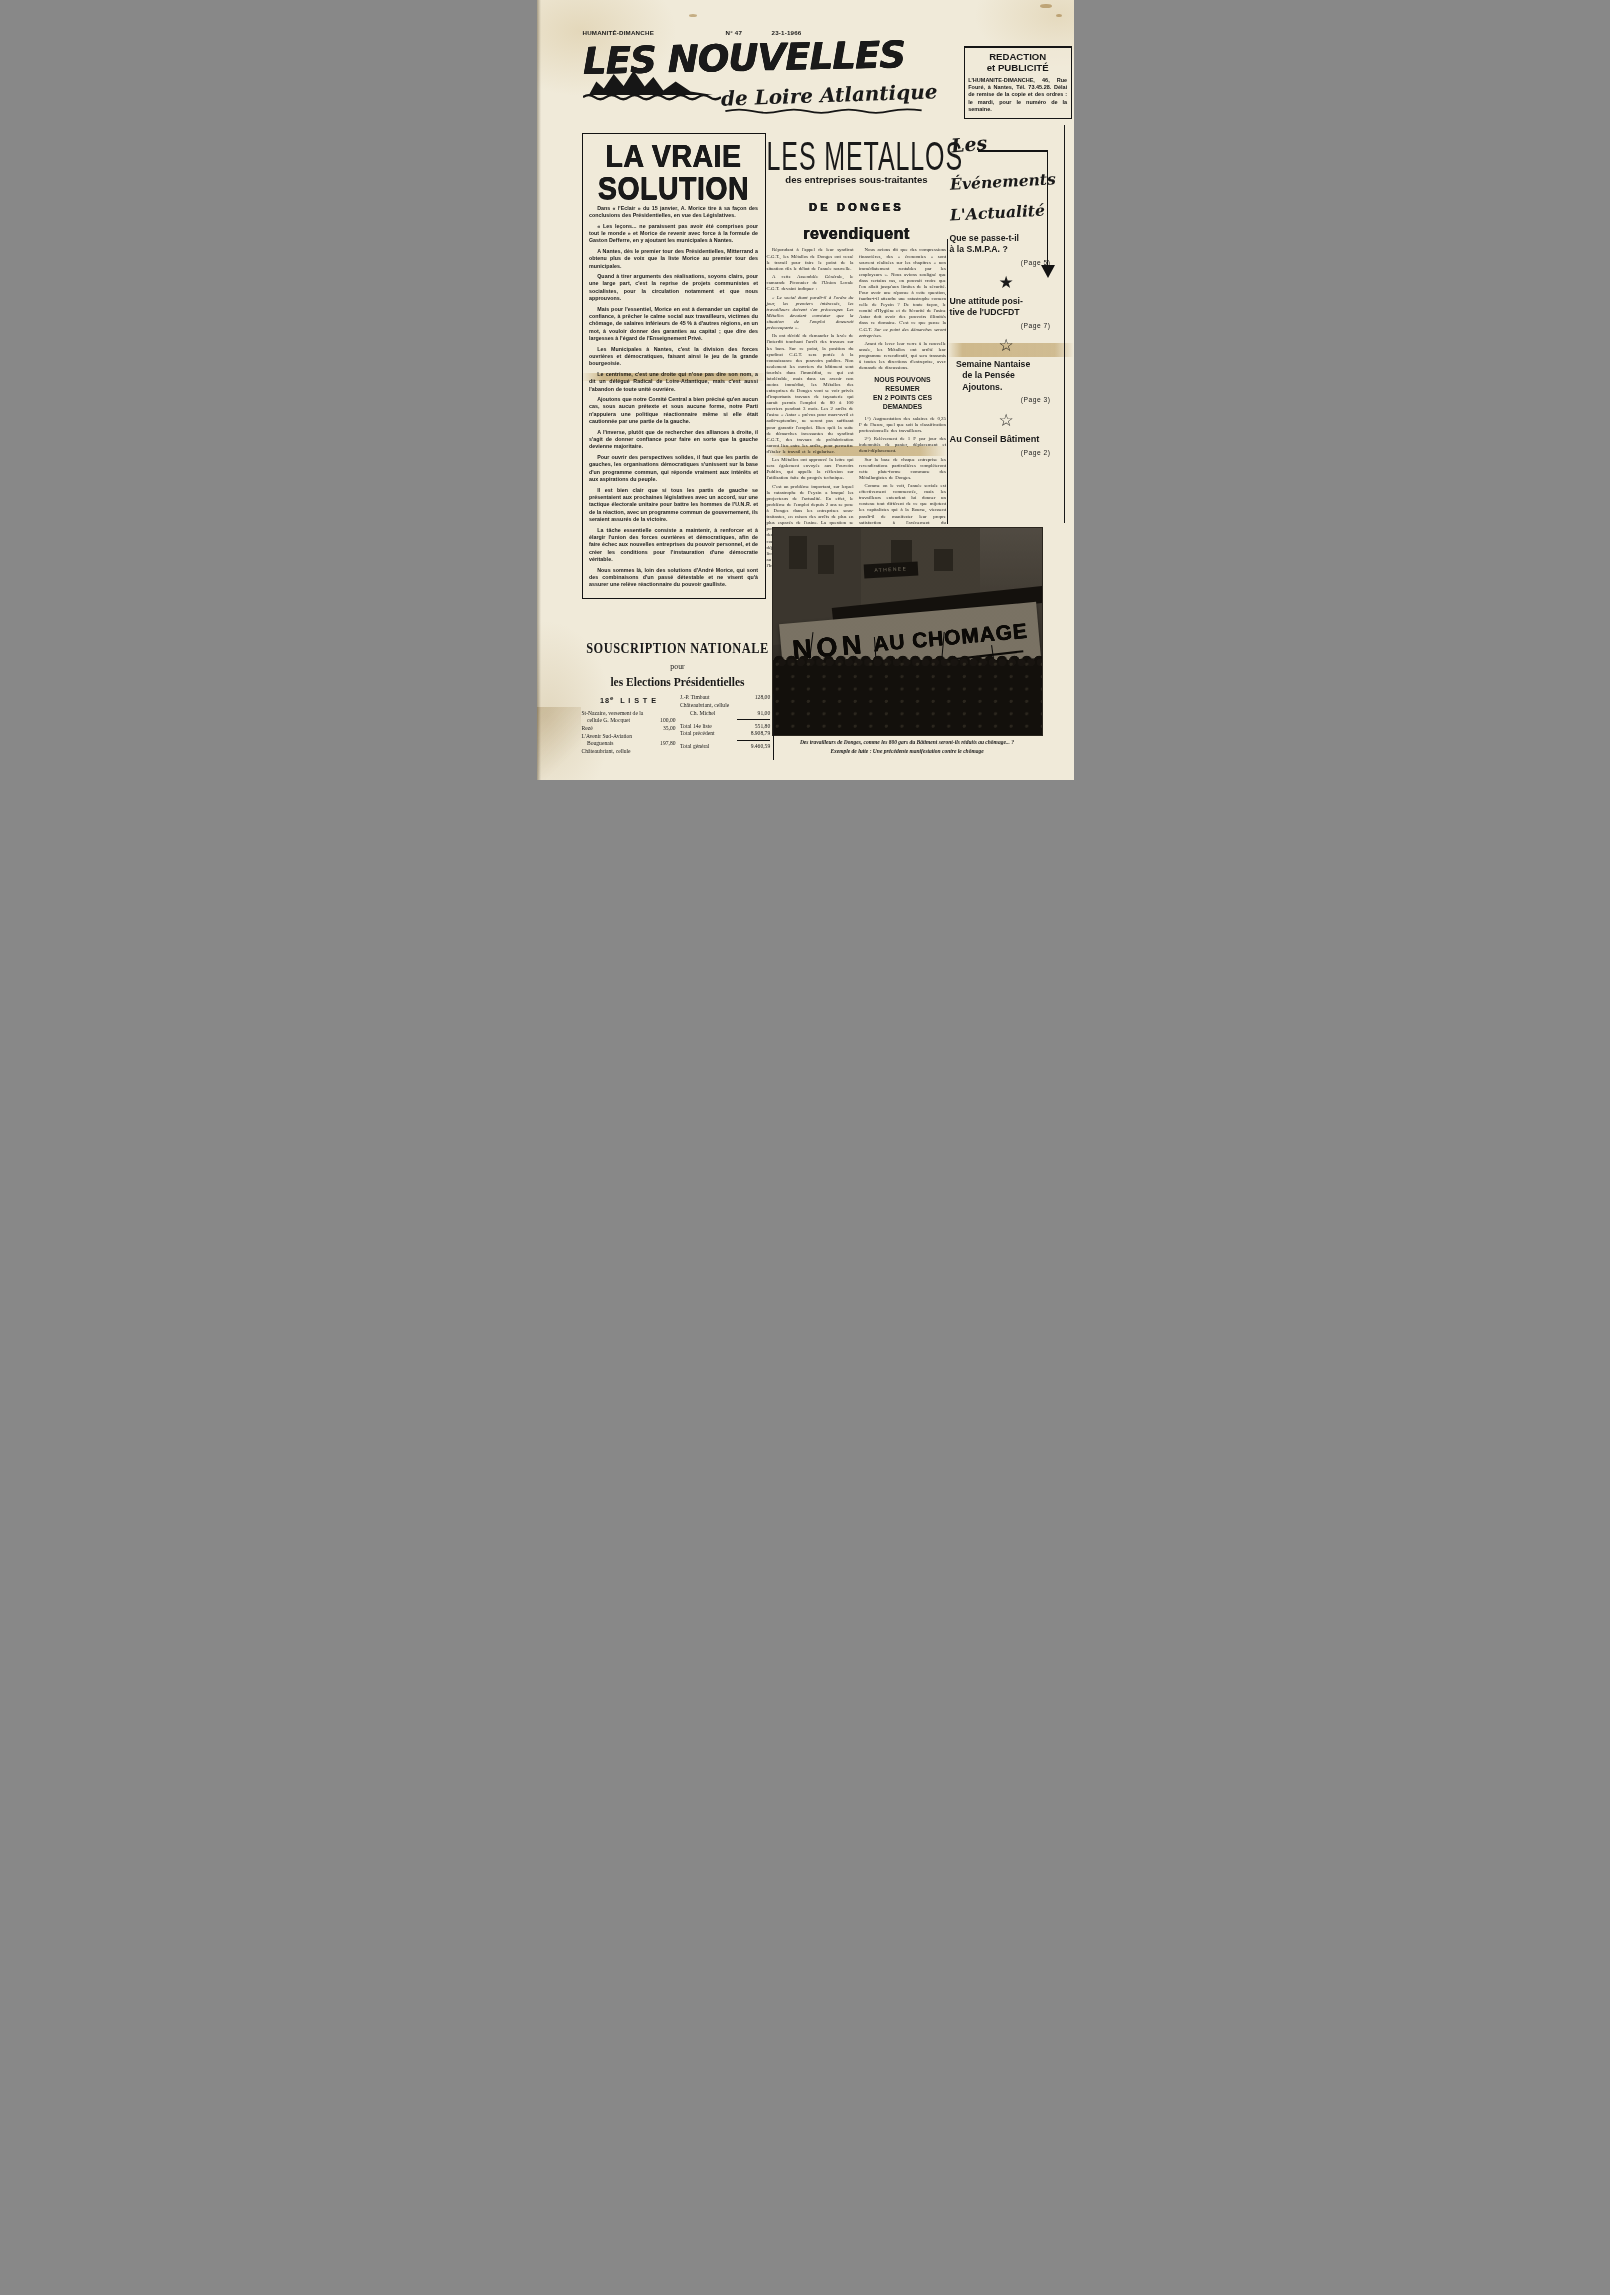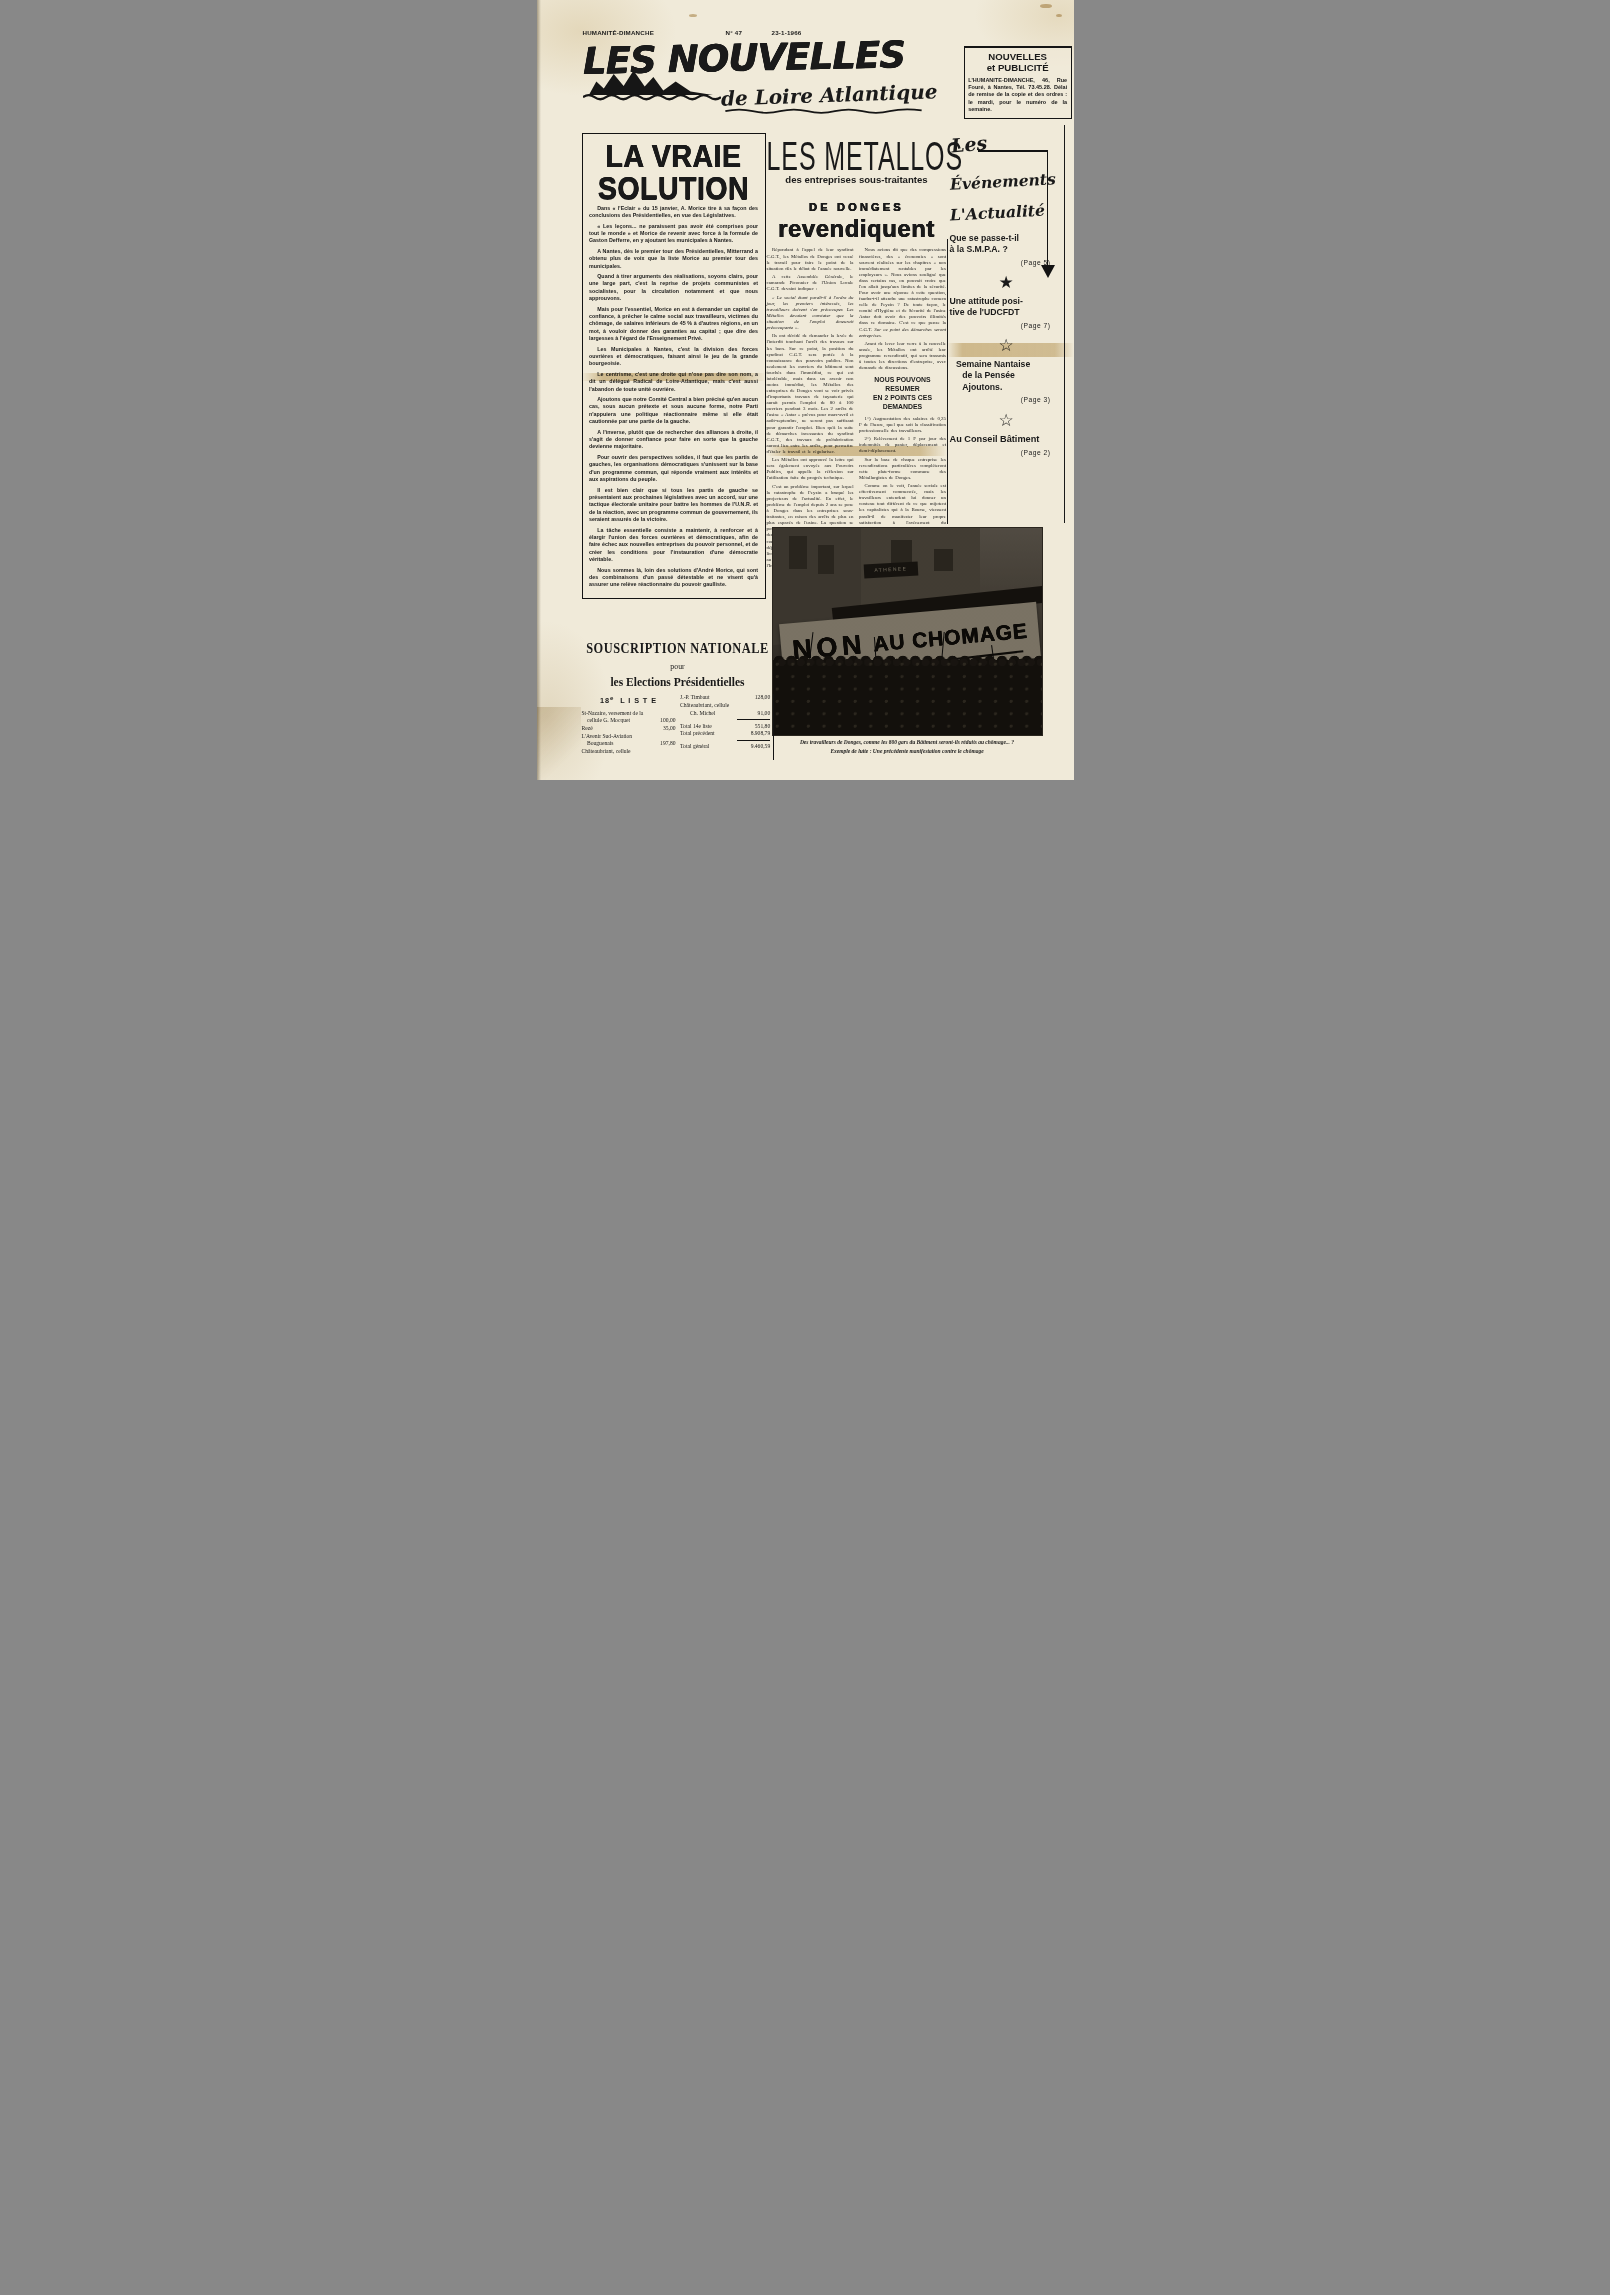--- a/index.html
+++ b/index.html
@@ -46,21 +46,21 @@
   .lead-body{margin-top:7.3px;}
   .lead-body p{font-size:5.3px; font-weight:bold; line-height:1.4; text-align:justify; text-indent:8.3px; margin:0 0 3px; letter-spacing:0.05px;}
 
   
   .midcol{position:absolute; left:230px; top:133px; width:180px;}
   .met-head{text-align:center;}
   .met-title{display:inline-block; font-size:25px; font-weight:normal; letter-spacing:0.9px; white-space:nowrap;
     transform:scaleY(1.62); transform-origin:top; height:40px;}
   .met-sub1{font-size:9.6px; font-weight:bold; margin-top:0.9px;}
   .met-sub2{font-size:11px; font-weight:bold; letter-spacing:3.2px; margin-top:16px;}
-  .met-sub3{font-size:24px; font-weight:bold; letter-spacing:0.5px; margin-top:2px;}
+  .met-sub3{font-size:16px; font-weight:bold; letter-spacing:0.5px; margin-top:12px;}
   .met-body{display:flex; gap:5.5px; margin-top:4.6px;}
   .met-colA,.met-colB{width:87px;}
   .met-body p{font-family:"Liberation Serif", serif; font-size:4.9px; line-height:1.24; text-align:justify; text-indent:5.5px; margin:0 0 2.3px; word-spacing:0.6px;}
   .met-body p.q{font-style:italic;}
   .crosshead{font-weight:bold; font-size:6.9px; line-height:1.3; text-align:center; margin:4.6px 0 3.7px; font-family:"Liberation Sans",sans-serif;}
 
   
   .photo{position:absolute; left:236px; top:528px; width:269px; height:207px; background:linear-gradient(180deg,#938a7c 0%,#7d7466 28%,#5d564a 60%,#37322a 100%); overflow:hidden; outline:0.9px solid #2a261f;}
   .photo .halftone{position:absolute; inset:0; background-image:radial-gradient(rgba(25,22,17,.5) 0.5px, transparent 0.6px); background-size:1.4px 1.4px; mix-blend-mode:multiply;}
   .bldg1{position:absolute; left:-4%; top:-4%; width:40%; height:58%; background:#6b6356; transform:skewY(-7deg);}
@@ -135,21 +135,21 @@
       <path d="M0 9 Q12 0 25 9 T50 9 T75 9 T100 9 T125 9 T150 9 T175 9 T200 9 T225 9 T250 9 T275 9 T300 9" stroke="#161616" stroke-width="5" fill="none"></path>
     </svg>
     <div class="mast-sub">de Loire Atlantique</div>
     <svg class="mast-wave2" width="197" height="6.4" viewBox="0 0 430 14">
       <path d="M0 7 Q30 0 60 7 T120 7 T180 7 T240 7 T300 7 T360 7 T430 5" stroke="#161616" stroke-width="4" fill="none"></path>
     </svg>
   </div>
 
   <div class="redbox">
     <div class="red-title">
-      <div>NOUVELLES</div>
+      <div>REDACTION</div>
       <div>et PUBLICITÉ</div>
     </div>
     <div class="red-body">L'HUMANITE-DIMANCHE, 46, Rue Fouré, à Nantes, Tél. 73.45.28. Délai de remise de la copie et des ordres : le mardi, pour le numéro de la semaine.</div>
   </div>
 
   <div class="leadbox">
     <div class="lead-title fat">
       <div>LA VRAIE</div>
       <div>SOLUTION</div>
     </div>

